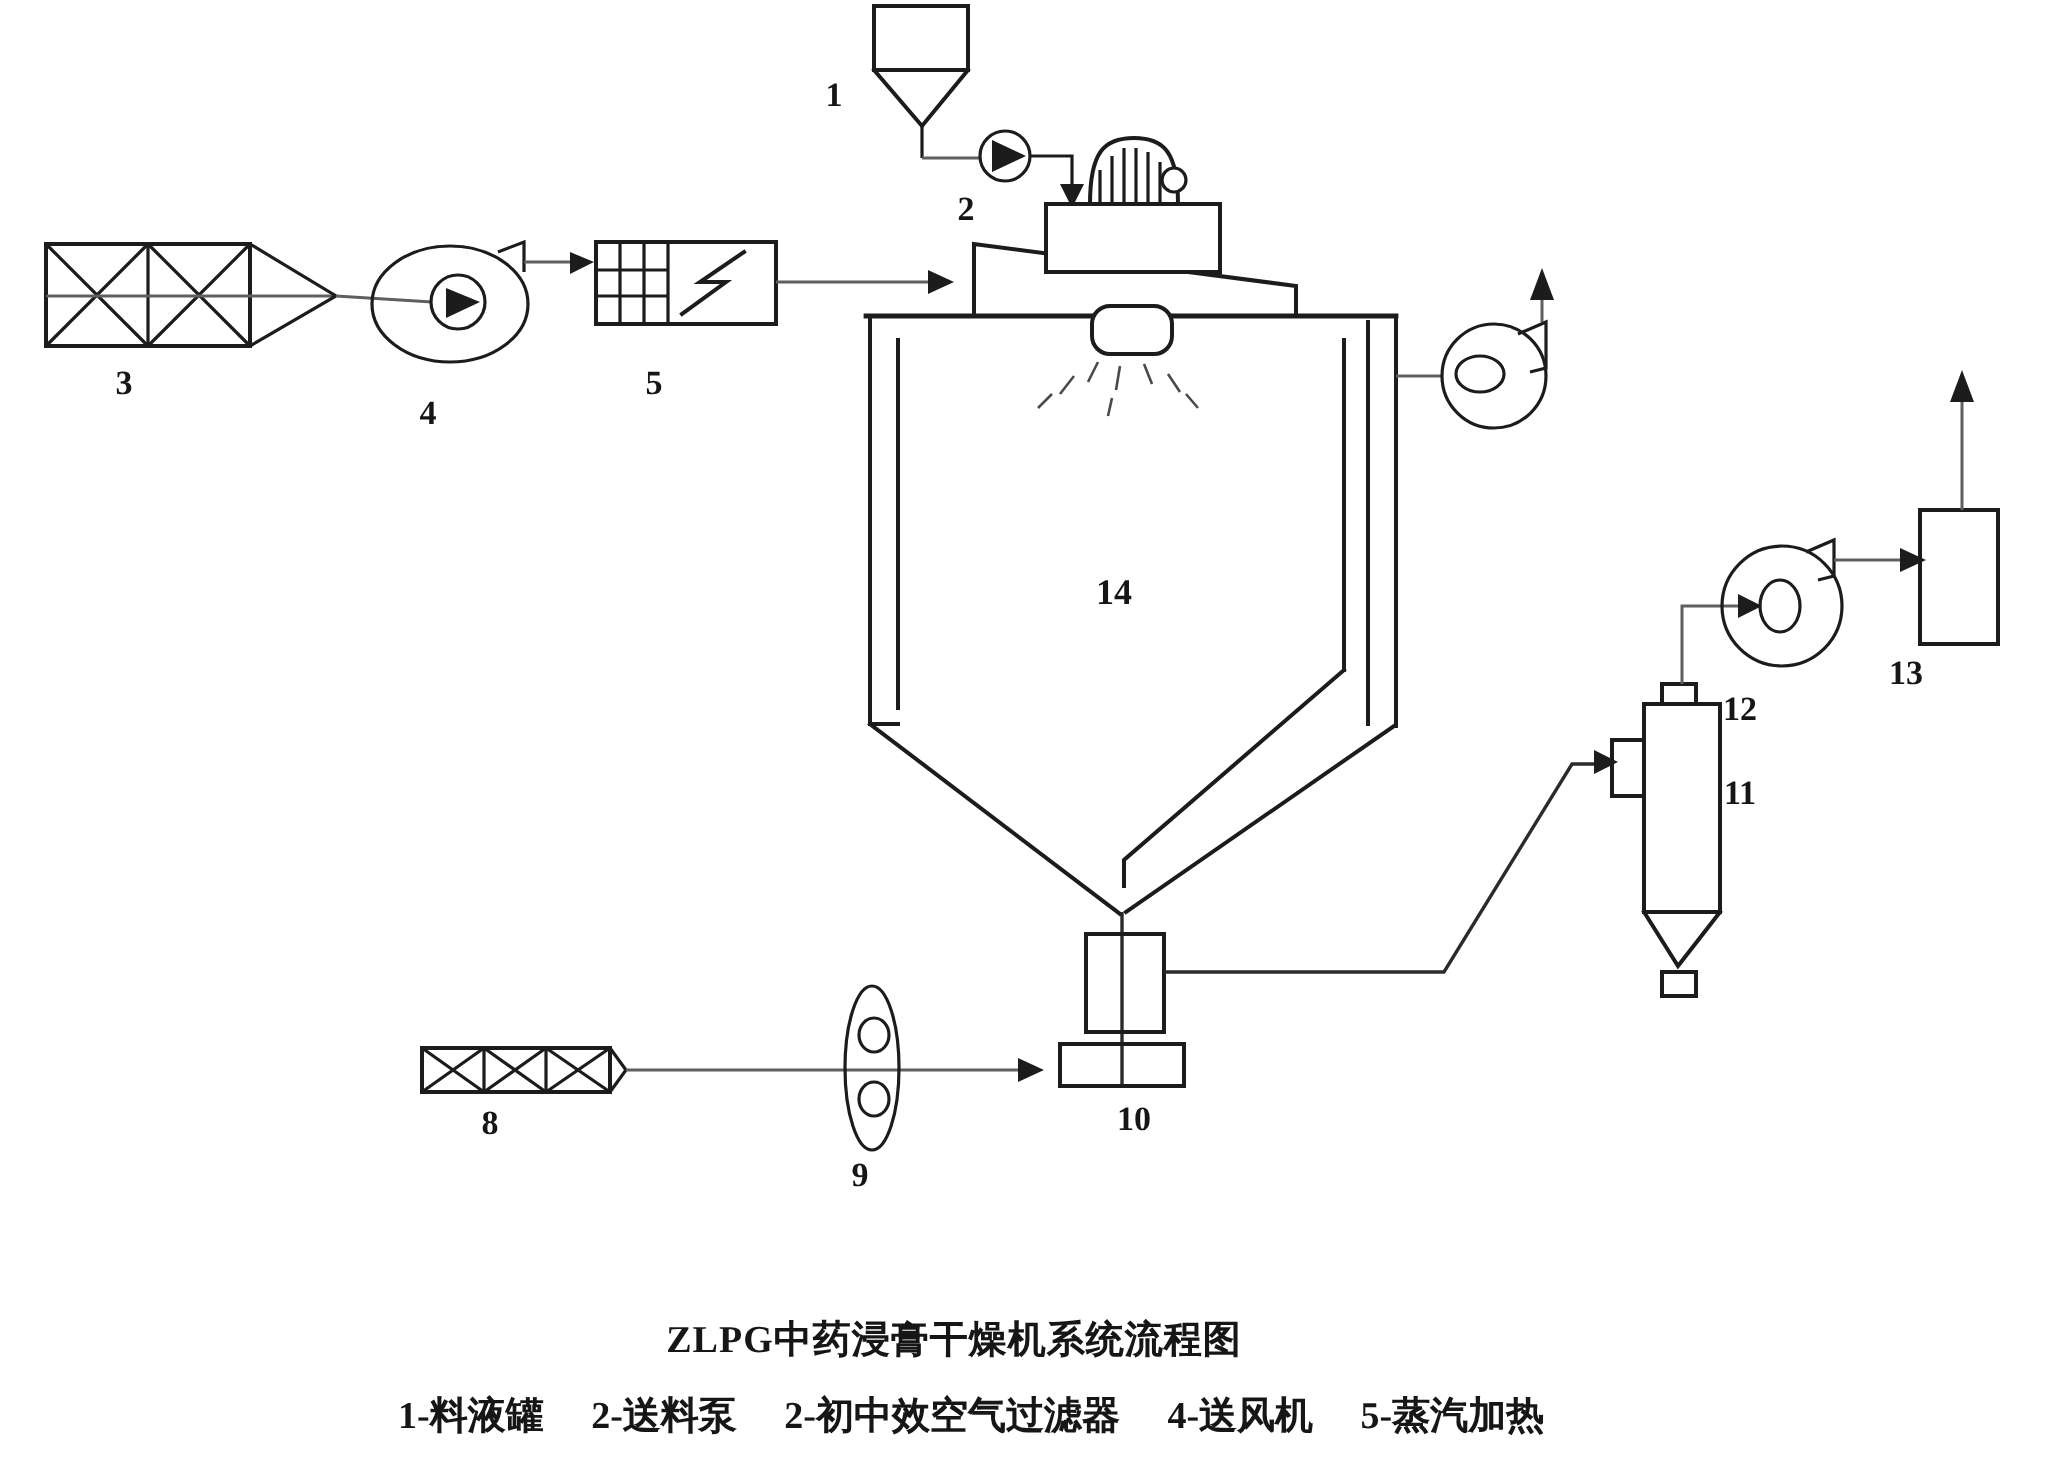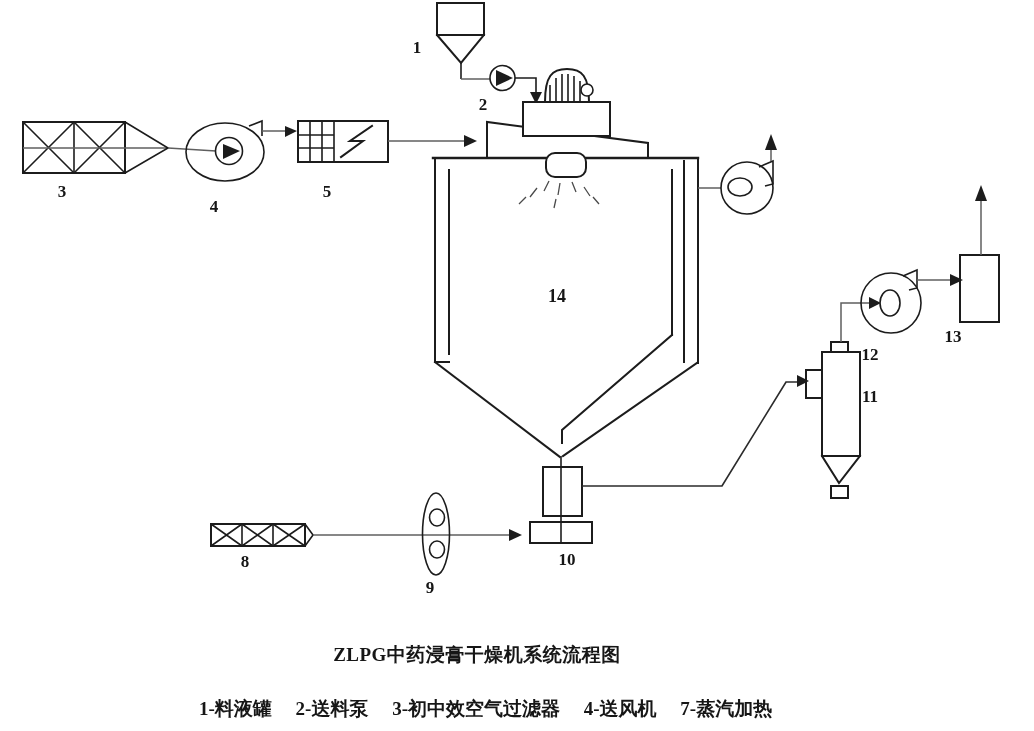--- a/index.html
+++ b/index.html
@@ -11,21 +11,21 @@
   .shape{stroke:#1c1c1c;stroke-width:2;fill:none;stroke-linecap:square;}
   .thin{stroke:#1c1c1c;stroke-width:1.6;fill:none;}
   .conn{stroke:#5f5f5f;stroke-width:1.5;fill:none;}
   .duct{stroke:#2b2b2b;stroke-width:1.7;fill:none;}
   .solid{fill:#1c1c1c;stroke:none;}
   .whitefill{fill:#ffffff;stroke:#1c1c1c;stroke-width:2;}
   .mist{stroke:#4a4a4a;stroke-width:1.3;fill:none;}
   .num{font-family:"Liberation Serif","DejaVu Serif",serif;font-size:17px;font-weight:600;fill:#161616;text-anchor:middle;}
   .num-big{font-size:18px;}
   .title{
-    position:absolute;top:642px;left:0;width:954px;text-align:center;
+    position:absolute;top:657px;left:0;width:954px;text-align:center;
     font-size:19px;font-weight:700;letter-spacing:.5px;
   }
   .legend{
     position:absolute;top:660px;left:199px;
     font-size:19px;font-weight:600;line-height:19.5px;white-space:pre;
   }
 </style>
 </head>
 <body>
 
@@ -175,18 +175,18 @@
       <rect class="shape" x="960" y="255" width="39" height="67"></rect>
       <path class="conn" d="M981,255 V200"></path>
       <polygon class="solid" points="975,201 987,201 981,185"></polygon>
     </g>
     <text class="num" x="953" y="342">13</text>
 
   </svg>
 
   <div class="title">ZLPG中药浸膏干燥机系统流程图</div>
   <div class="legend">
-    <div>1-料液罐　 2-送料泵　 3-初中效空气过滤器　 4-送风机　 7-蒸汽加热</div>
+    <div>1-料液罐　 2-送料泵　 2-初中效空气过滤器　 4-送风机　 5-蒸汽加热</div>
     
     
   </div>
 
 </div>
 
 </body></html>

